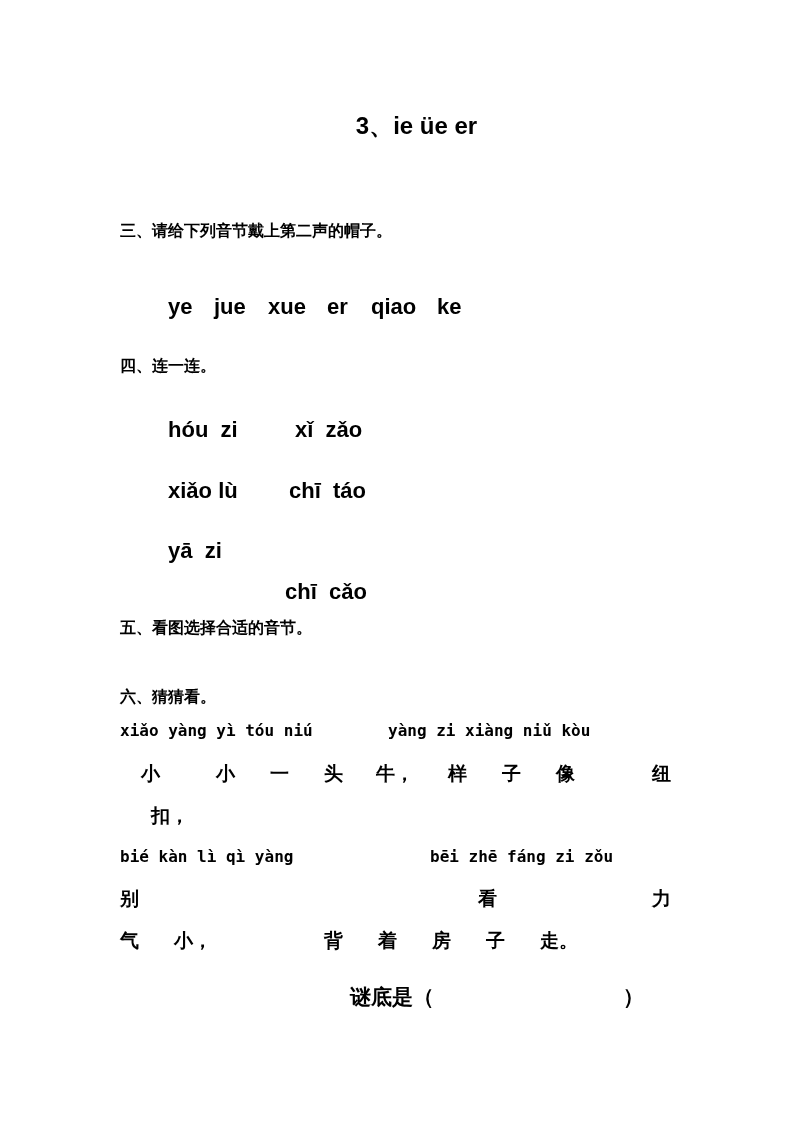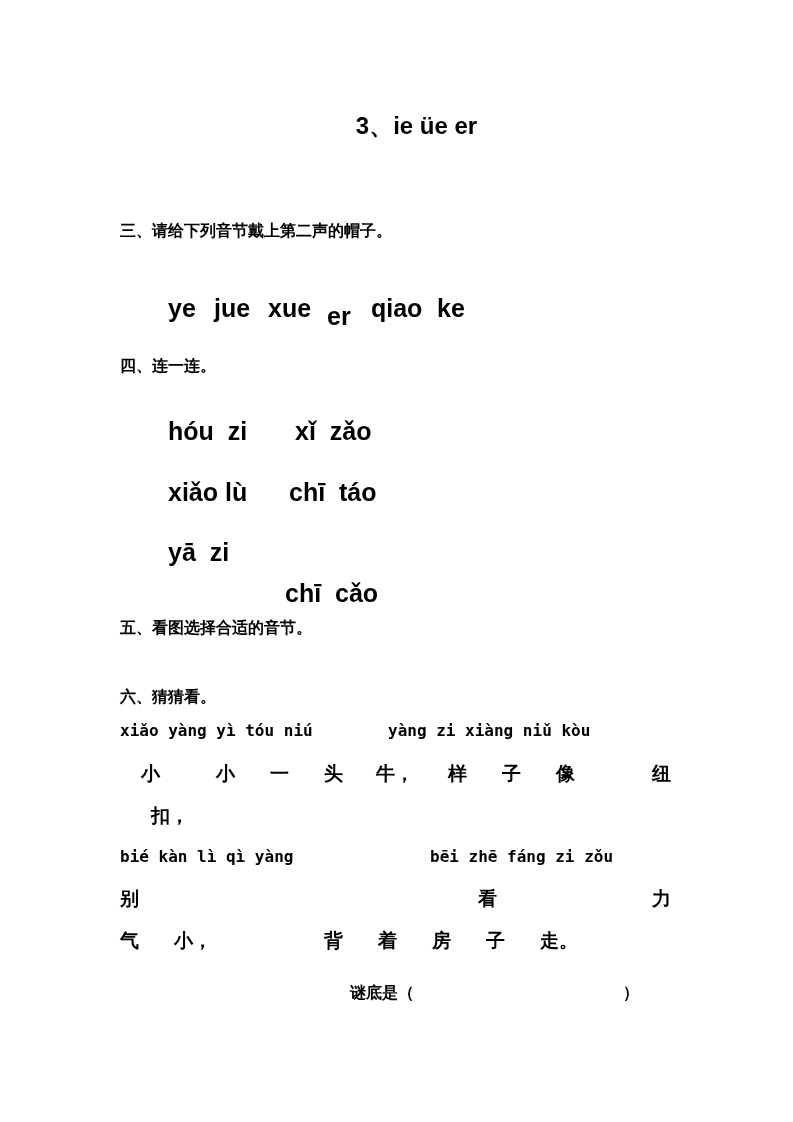--- a/index.html
+++ b/index.html
@@ -1,37 +1,37 @@
 <!DOCTYPE html>
 <html><head>
 <meta charset="utf-8">
 <style>
   html, body { margin: 0; padding: 0; background: #ffffff; }
   body { width: 793px; height: 1122px; position: relative; overflow: hidden; color: #000; }
   .abs { position: absolute; white-space: nowrap; font-weight: bold; }
   .title { font-family: "Liberation Sans", "DejaVu Sans", sans-serif; font-weight: bold; font-size: 24px; left: 0; width: 793px; text-align: center; top: 110px; padding-left: 20px; }
   .heading { font-family: "DejaVu Sans", sans-serif; font-size: 16px; left: 120px; }
-  .py-bold { font-family: "Liberation Sans", "DejaVu Sans", sans-serif; font-weight: bold; font-size: 25px; }
+  .py-bold { font-family: "Liberation Sans", "DejaVu Sans", sans-serif; font-weight: bold; font-size: 22px; }
   .py-mono { font-family: "DejaVu Sans Mono", "Liberation Mono", monospace; font-size: 16px; }
   .hz { font-family: "DejaVu Sans", sans-serif; font-size: 19px; }
-  .answer { font-family: "DejaVu Sans", sans-serif; font-size: 16px; }
+  .answer { font-family: "DejaVu Sans", sans-serif; font-size: 21px; }
 </style>
 </head>
 <body>
 
 <div>
 
   <div class="abs title">3、ie üe er</div>
 
   <div class="abs heading" style="top:221px;">三、请给下列音节戴上第二声的帽子。</div>
   <div>
     <span class="abs py-bold" style="left:168px; top:294px;">ye</span>
     <span class="abs py-bold" style="left:214px; top:294px;">jue</span>
     <span class="abs py-bold" style="left:268px; top:294px;">xue</span>
-    <span class="abs py-bold" style="left:327px; top:302px;">er</span>
+    <span class="abs py-bold" style="left:327px; top:294px;">er</span>
     <span class="abs py-bold" style="left:371px; top:294px;">qiao</span>
     <span class="abs py-bold" style="left:437px; top:294px;">ke</span>
   </div>
 
   <div class="abs heading" style="top:356px;">四、连一连。</div>
   <div>
     <span class="abs py-bold" style="left:168px; top:417px; white-space:pre;">hóu  zi</span>
     <span class="abs py-bold" style="left:168px; top:478px; white-space:pre;">xiǎo lù</span>
     <span class="abs py-bold" style="left:168px; top:538px; white-space:pre;">yā  zi</span>
   </div>

